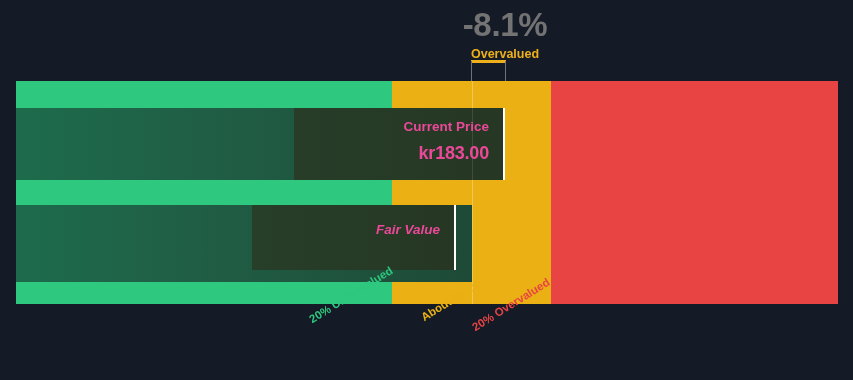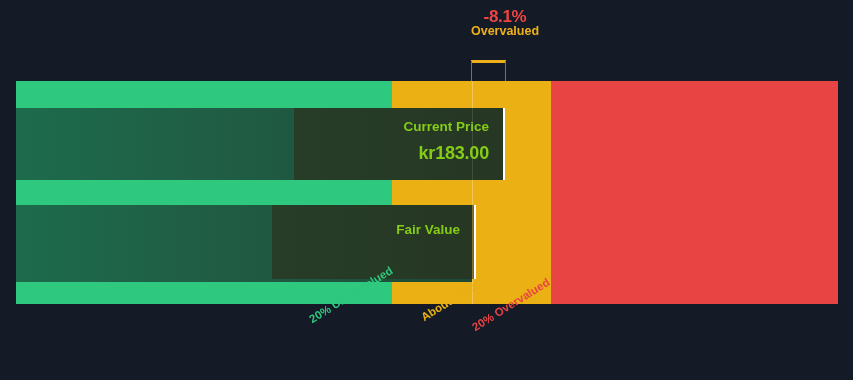--- a/index.html
+++ b/index.html
@@ -19,26 +19,27 @@
   
   #valuation-callout {
     position: absolute;
     left: 405px;
     top: 8px;
     width: 200px;
     text-align: center;
     line-height: 1;
   }
   #valuation-percent {
-    font-size: 17px;
+    font-size: 33px;
     font-weight: bold;
-    color: #ef4444;
+    color: #737373;
     letter-spacing: -0.3px;
   }
   #valuation-status {
+    margin-top: 7px;
     font-size: 12.5px;
     font-weight: bold;
     color: #eeb01a;
   }
 
   
   #bracket {
     position: absolute;
     left: 471px;
     top: 60px;
@@ -91,35 +92,36 @@
   #bar-fair-value    { top: 124px; width: 456px; height: 77px; }
 
   
   .value-box {
     position: absolute;
     background: rgba(46, 40, 20, 0.55);
     box-sizing: border-box;
     border-right: 2px solid #ffffff;
     padding: 12px 14px 10px 8px;
     text-align: right;
-    color: #84cc16;
+    color: #ec4899;
     line-height: 1;
   }
   #box-current-price {
     left: 278px;
     top: 27px;
     width: 211px;
     height: 72px;
   }
   #box-fair-value {
-    left: 256px;
+    left: 236px;
     top: 124px;
     width: 204px;
-    height: 74px;
+    height: 65px;
     padding-top: 18px;
+    font-style: italic;
   }
   .value-label {
     font-size: 13.5px;
     font-weight: bold;
     margin-bottom: 10px;
   }
   .value-amount {
     font-size: 18px;
     font-weight: bold;
     letter-spacing: -0.2px;

